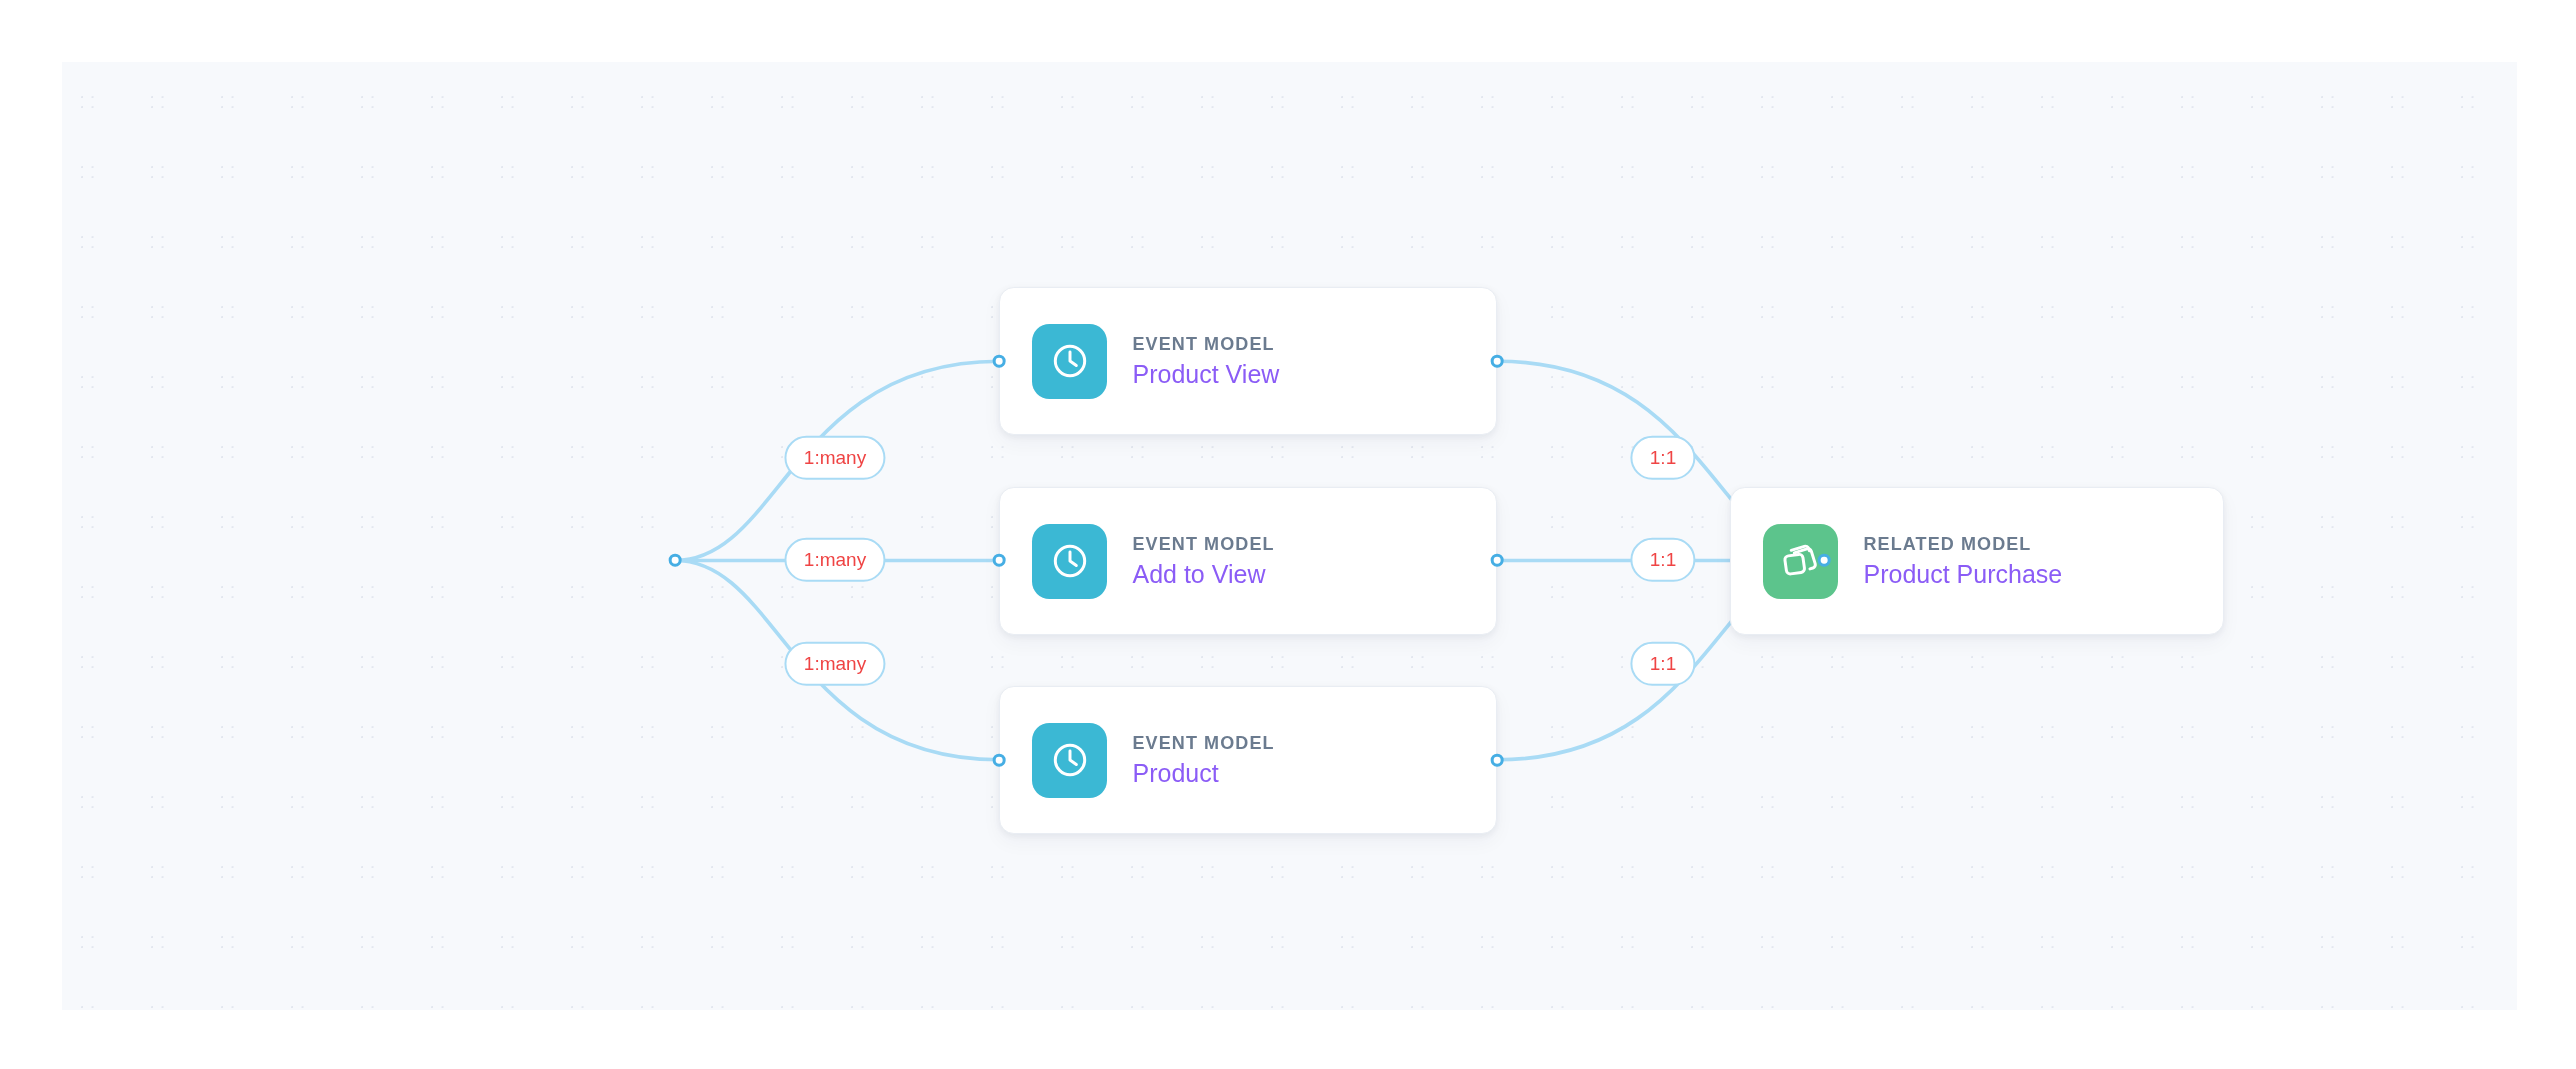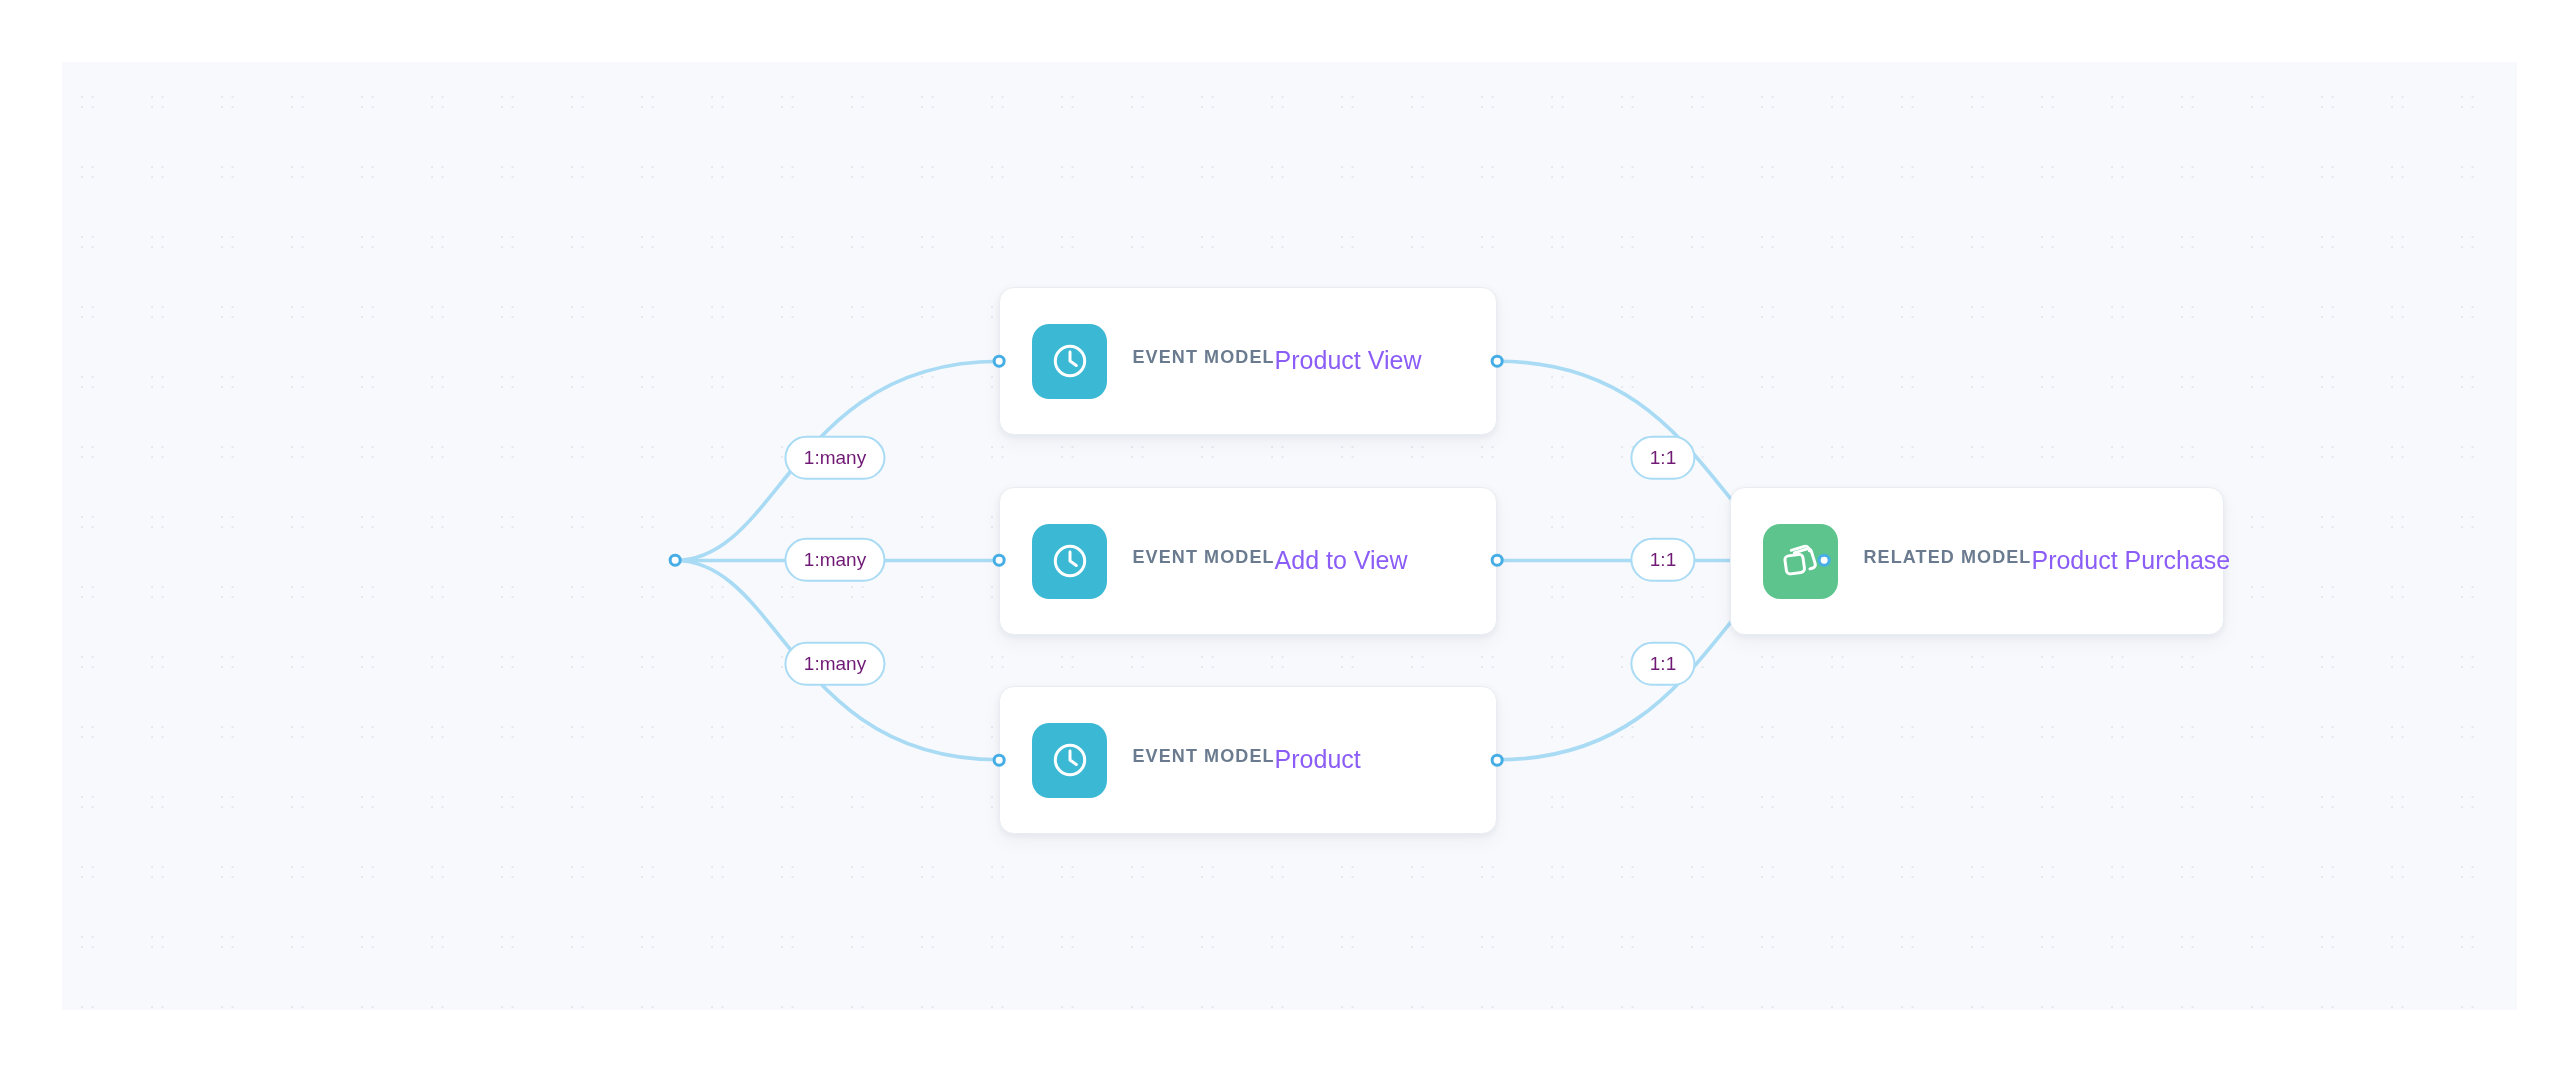--- a/index.html
+++ b/index.html
@@ -66,21 +66,21 @@
     flex: 0 0 auto;
     display: flex;
     align-items: center;
     justify-content: center;
   }
   .node-icon svg { display: block; }
 
   .node-text {
     margin-left: 25.5px;
     display: flex;
-    flex-direction: row;
+    flex-direction: column;
     justify-content: center;
   }
 
   .node-kicker {
     font-size: 18px;
     font-weight: bold;
     letter-spacing: 1.1px;
     color: #6b7b8f;
     line-height: 1.15;
     margin-bottom: 6.7px;
@@ -108,21 +108,21 @@
   }
 
   
   .pill {
     position: absolute;
     box-sizing: border-box;
     transform: translate(-50%, -50%);
     background: #ffffff;
     border: 2px solid #a9dbf5;
     border-radius: 670px;
-    color: #701a75;
+    color: #ef4444;
     font-size: 19px;
     line-height: 1;
     padding: 10px 17.4px 11.4px;
     white-space: nowrap;
     text-align: center;
   }
 </style>
 </head>
 <body>
 

